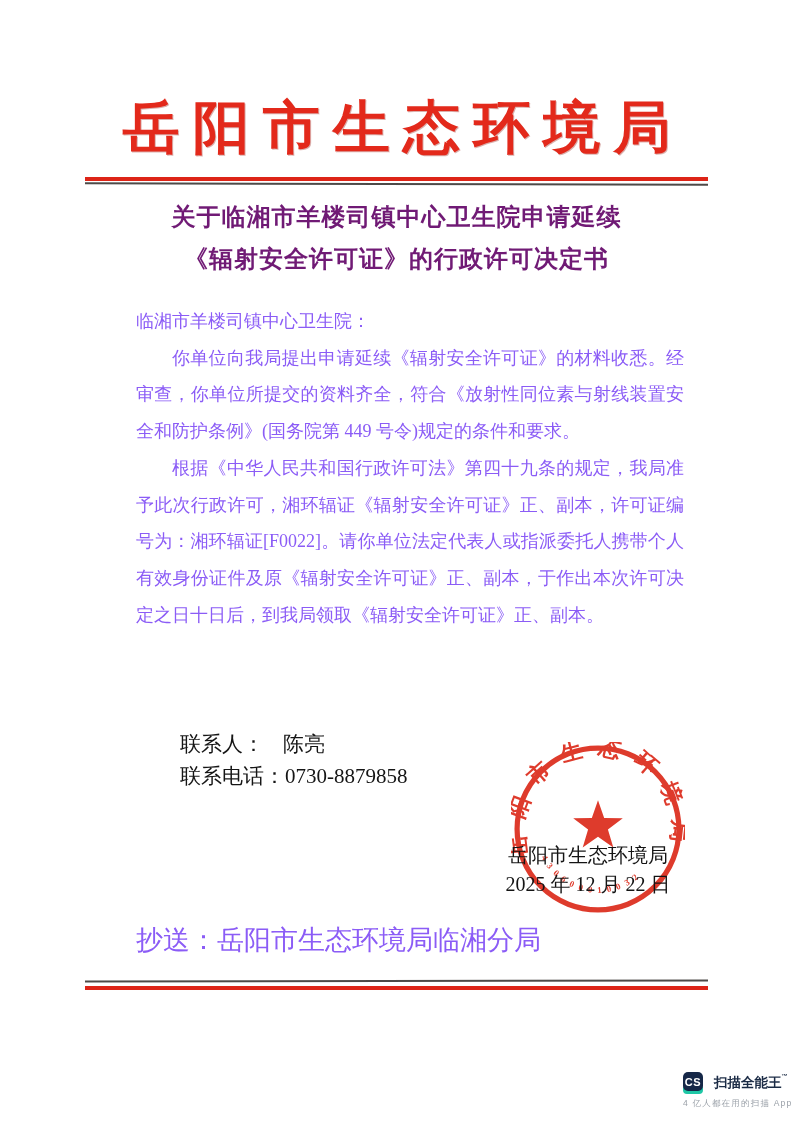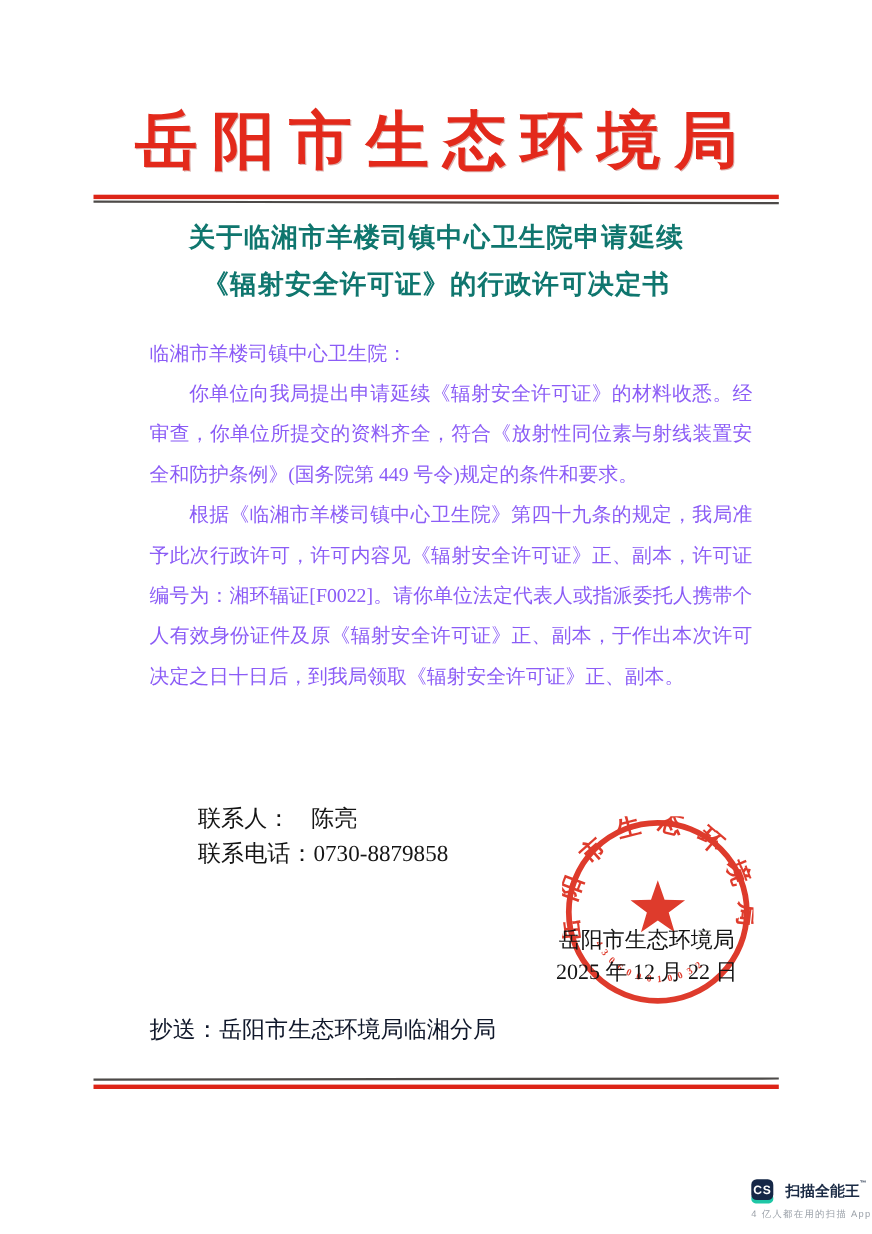--- a/index.html
+++ b/index.html
@@ -33,21 +33,21 @@
   .rule-bottom-dark{ top: 980px; height: 2px; background: #4d4a48; transform: rotate(-0.1deg); }
   .rule-bottom-red { top: 986px; height: 4px; background: #dd2417; }
   .doc-title {
     position: absolute;
     top: 196px;
     left: 0;
     width: 100%;
     text-align: center;
     font-size: 24px;
     font-weight: bold;
-    color: #0f766e;
+    color: #701a75;
     line-height: 42px;
     letter-spacing: 1px;
   }
   .doc-body {
     position: absolute;
     top: 303px;
     left: 136px;
     width: 548px;
     font-size: 18px;
     line-height: 36.7px;
@@ -81,22 +81,22 @@
     text-align: center;
     font-size: 20px;
     line-height: 29px;
     color: #141414;
     z-index: 2;
   }
   .cc-line {
     position: absolute;
     top: 922px;
     left: 136px;
-    font-size: 21px;
-    color: #0f172a;
+    font-size: 27px;
+    color: #8b5cf6;
   }
   .watermark {
     position: absolute;
     left: 683px;
     top: 1072px;
     width: 100px;
     z-index: 3;
     font-family: "Liberation Sans", "DejaVu Sans", sans-serif;
   }
   .wm-row { display: flex; align-items: center; gap: 5px; }
@@ -156,21 +156,21 @@
   <div class="rule rule-top-dark"></div>
 
   <div class="doc-title">
     <div>关于临湘市羊楼司镇中心卫生院申请延续</div>
     <div>《辐射安全许可证》的行政许可决定书</div>
   </div>
 
   <div class="doc-body">
     <p>临湘市羊楼司镇中心卫生院：</p>
     <p class="indent">你单位向我局提出申请延续《辐射安全许可证》的材料收悉。经审查，你单位所提交的资料齐全，符合《放射性同位素与射线装置安全和防护条例》(国务院第 449 号令)规定的条件和要求。</p>
-    <p class="indent">根据《临湘市羊楼司镇中心卫生院》第四十九条的规定，我局准予此次行政许可，许可内容见《辐射安全许可证》正、副本，许可证编号为：湘环辐证[F0022]。请你单位法定代表人或指派委托人携带个人有效身份证件及原《辐射安全许可证》正、副本，于作出本次许可决定之日十日后，到我局领取《辐射安全许可证》正、副本。</p>
+    <p class="indent">根据《中华人民共和国行政许可法》第四十九条的规定，我局准予此次行政许可，湘环辐证《辐射安全许可证》正、副本，许可证编号为：湘环辐证[F0022]。请你单位法定代表人或指派委托人携带个人有效身份证件及原《辐射安全许可证》正、副本，于作出本次许可决定之日十日后，到我局领取《辐射安全许可证》正、副本。</p>
   </div>
 
   <div class="contact">
     <div>
       <span>联系人：</span><span class="val-gap">陈亮</span>
     </div>
     <div>
       <span>联系电话：</span><span>0730-8879858</span>
     </div>
   </div>

